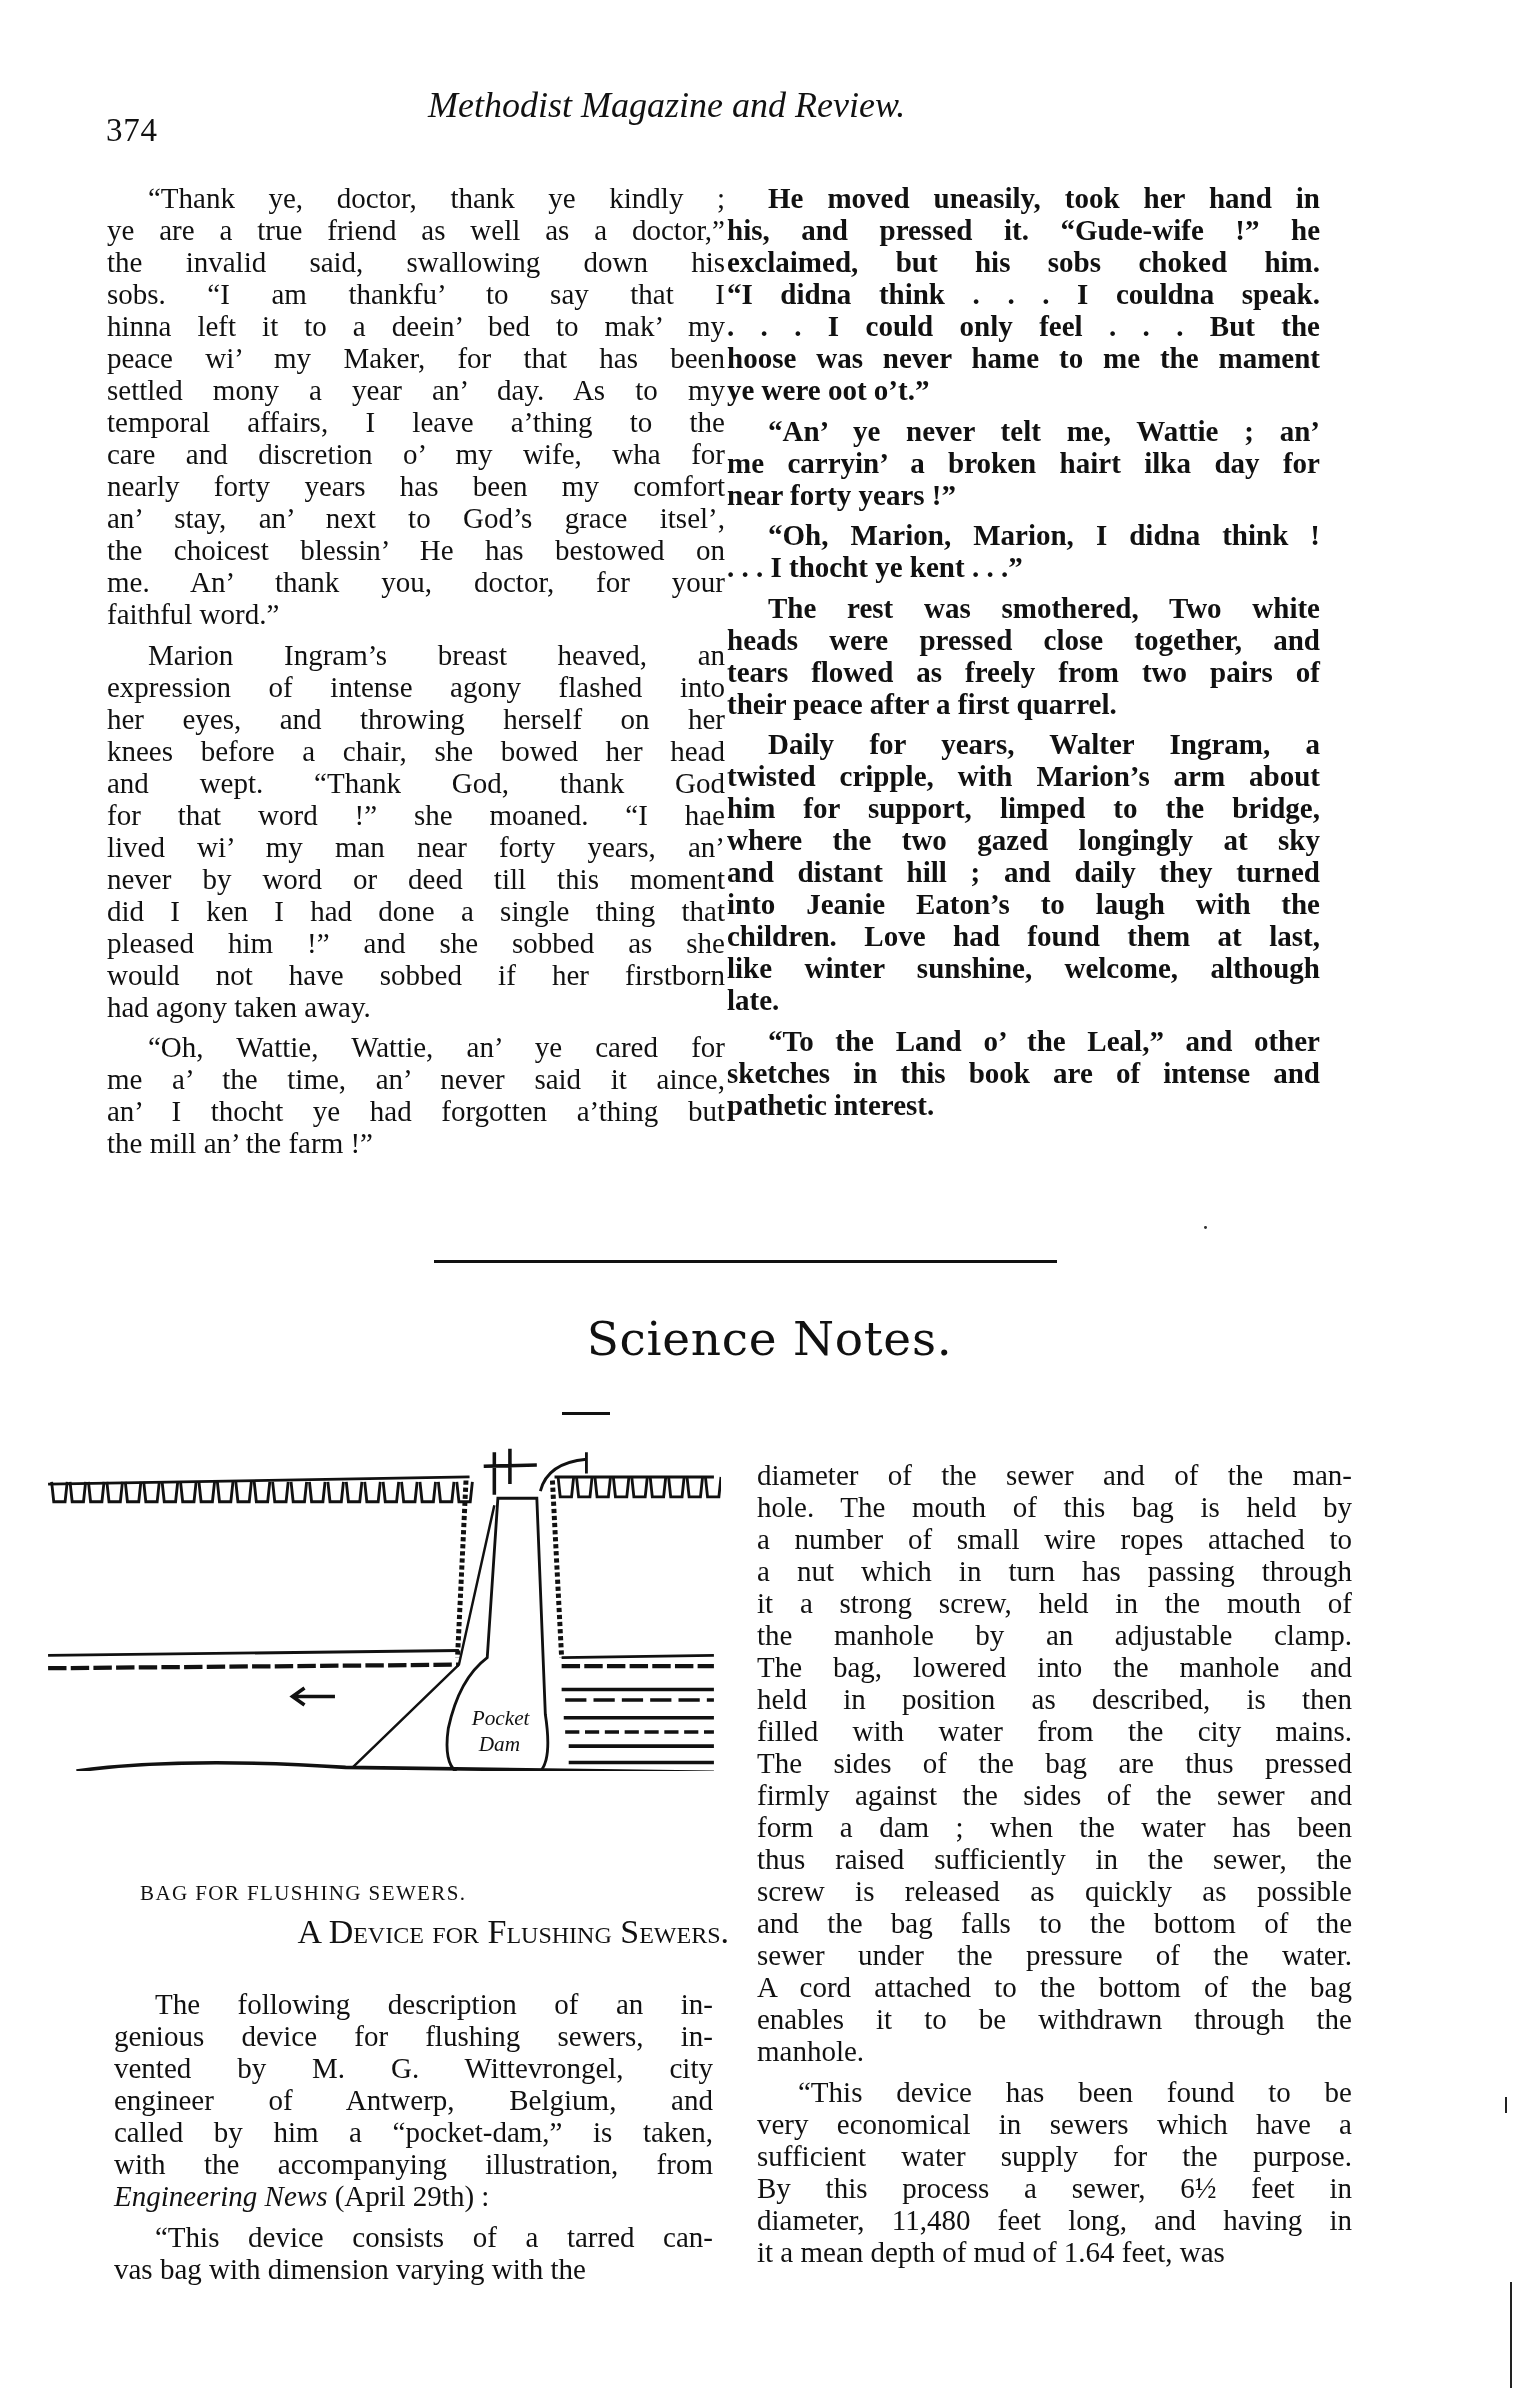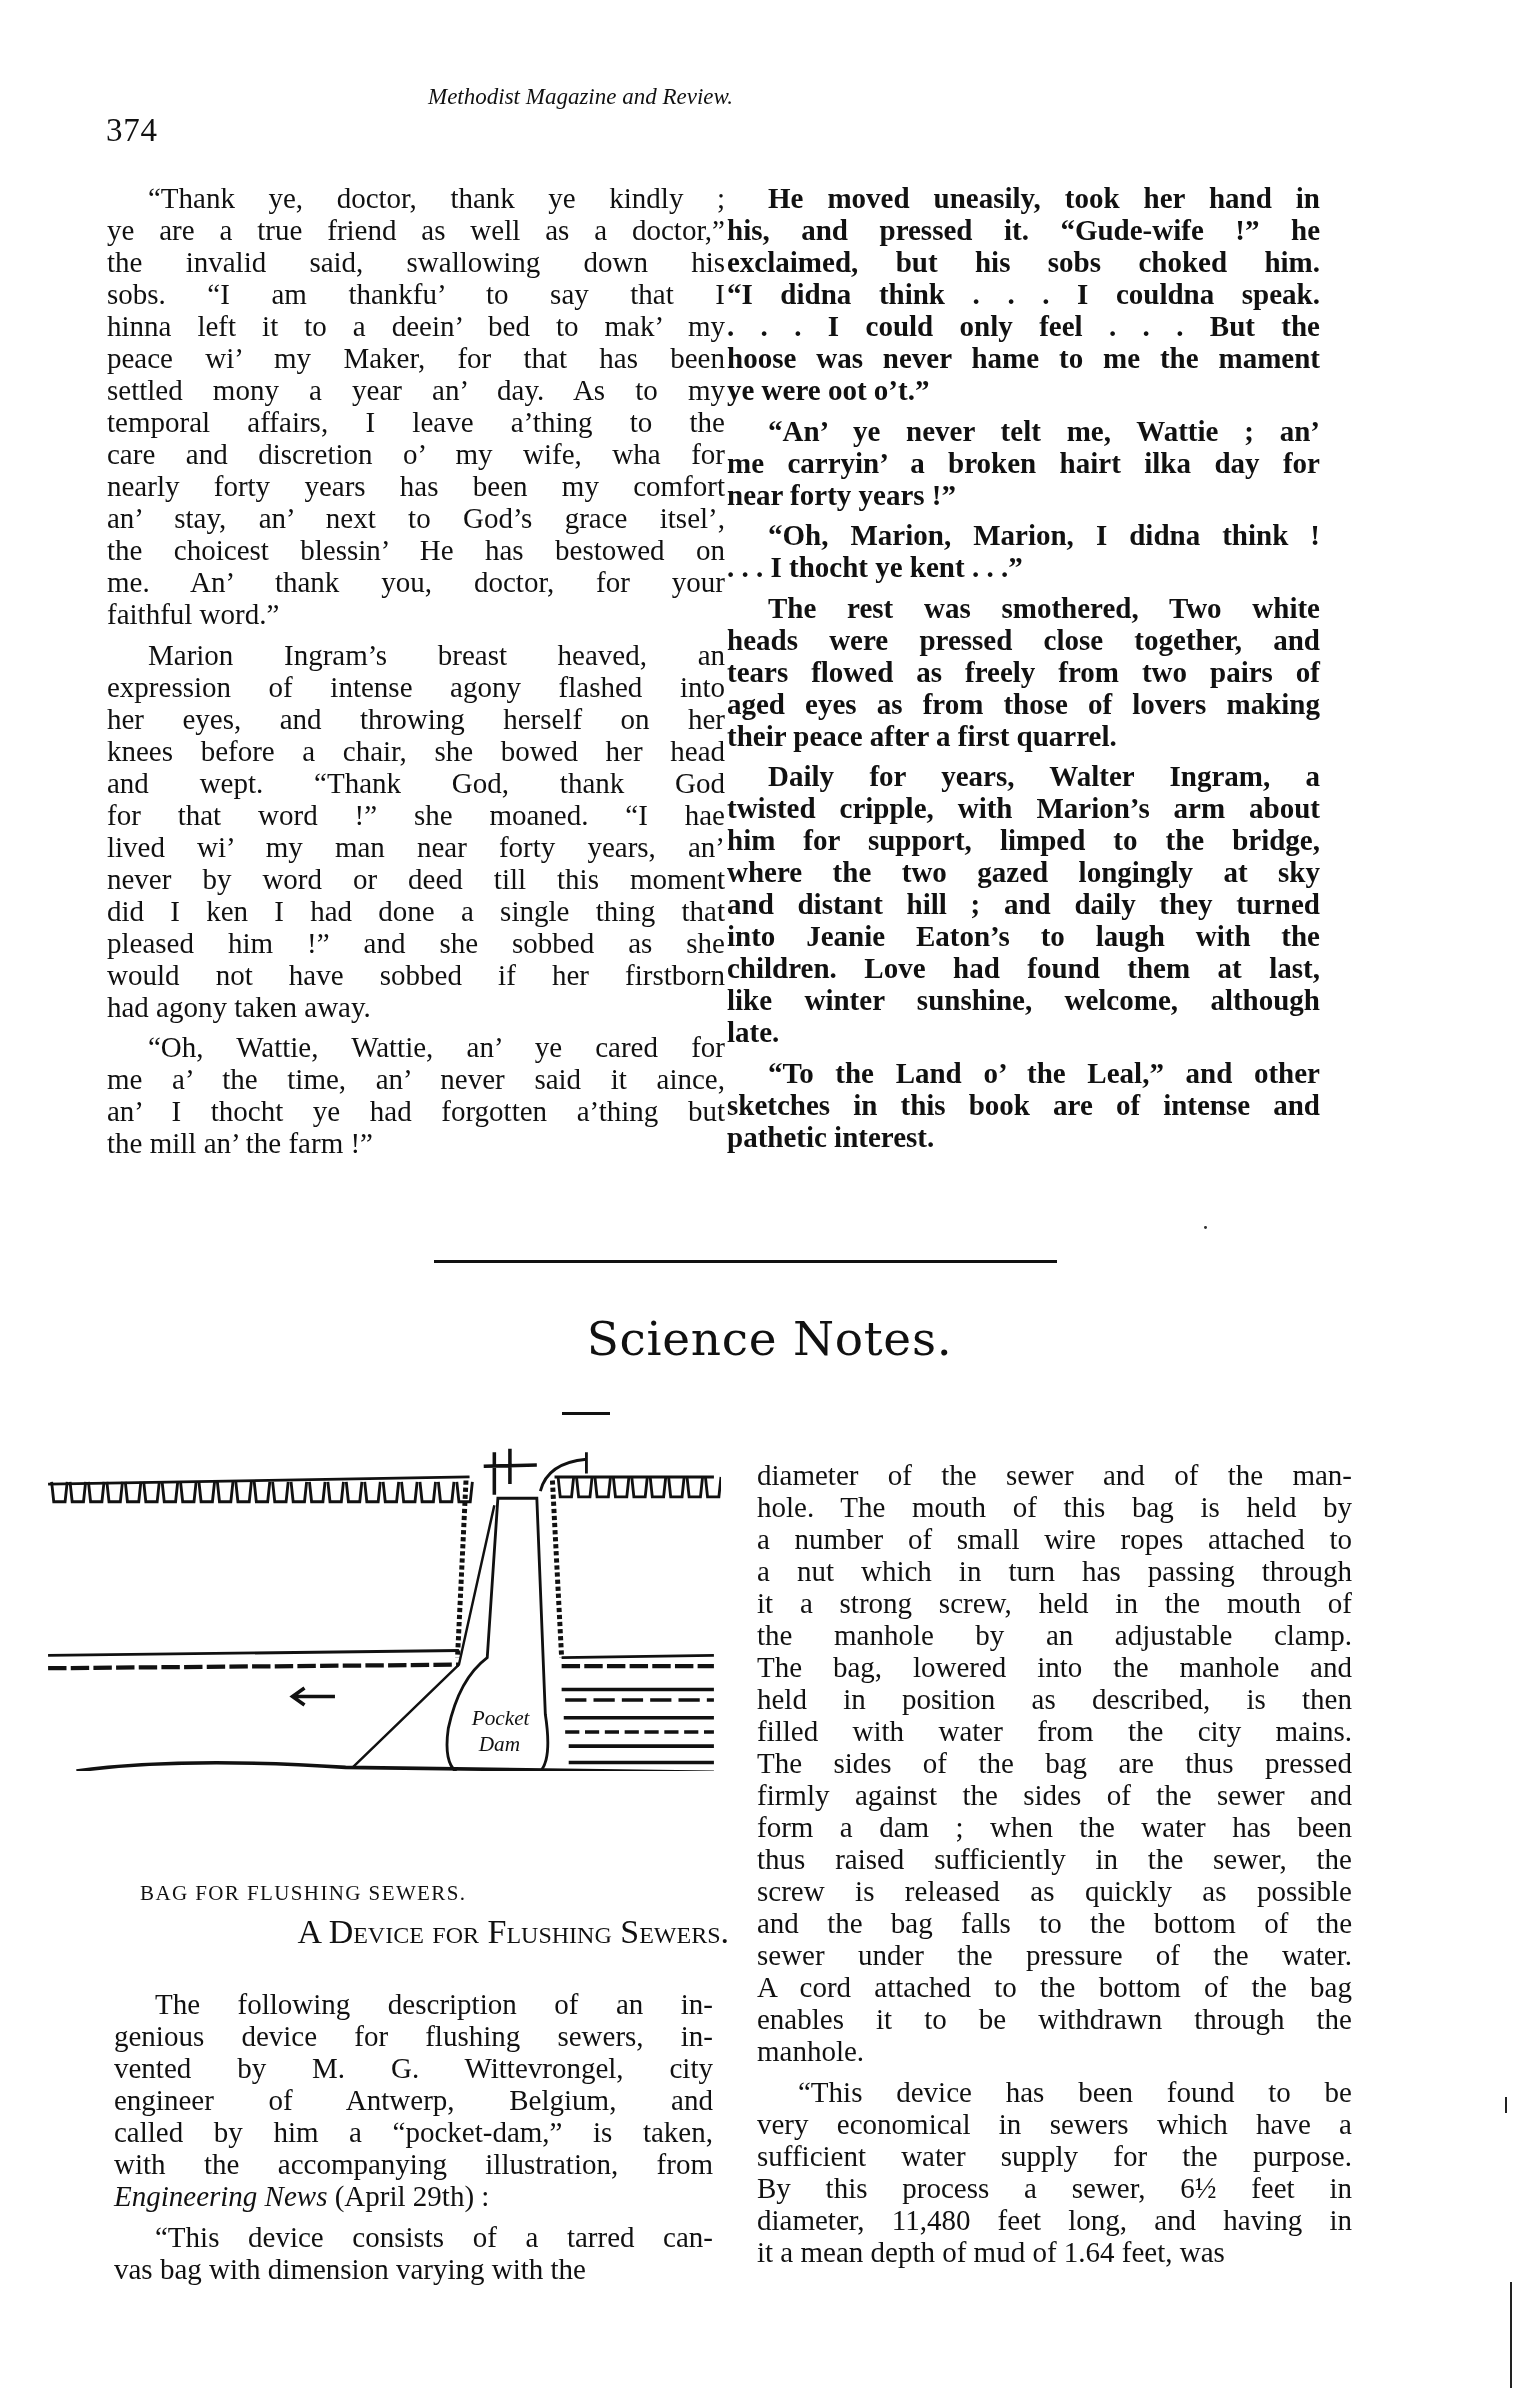--- a/index.html
+++ b/index.html
@@ -3,21 +3,21 @@
 <meta charset="utf-8">
 <style>
   html, body { margin: 0; padding: 0; background: #ffffff; }
   body {
     width: 1539px; height: 2389px; position: relative; overflow: hidden;
     font-family: "Liberation Serif", "DejaVu Serif", serif;
     color: #111111;
   }
   .header { position: absolute; top: 84px; left: 106px; width: 1332px; height: 43px; }
   .page-number { position: absolute; left: 0; top: 0; font-size: 33px; letter-spacing: 0.7px; margin-top: 28px; }
-  .running-title { position: absolute; left: 322px; top: 0; font-size: 23px; font-style: italic; }
+  .running-title { position: absolute; left: 322px; top: 0; font-size: 36px; font-style: italic; }
 
   .col { position: absolute; font-size: 29px; line-height: 32px; text-align: justify; }
   .col p { margin: 8px; }
   .col p.gap { margin-top: 8.5px; }
   .col .line { display: block; text-align: justify; text-align-last: justify; white-space: nowrap; }
   .col .line.last { text-align-last: left; }
 
   .top-left { left: 99px; top: 174px; width: 634px; }
   .top-right { left: 719px; top: 174px; width: 609px; font-weight: bold; }
 
@@ -102,21 +102,20 @@
       <span class="line last">near forty years !”</span>
     </p>
     <p class="gap">
       <span class="line" style="padding-left: 41px;">“Oh, Marion, Marion, I didna think !</span>
       <span class="line last">. . . I thocht ye kent . . .”</span>
     </p>
     <p class="gap">
       <span class="line" style="padding-left: 41px;">The rest was smothered, Two white</span>
       <span class="line">heads were pressed close together, and</span>
       <span class="line">tears flowed as freely from two pairs of</span>
-      <span class="line">aged eyes as from those of lovers making</span>
       <span class="line last">their peace after a first quarrel.</span>
     </p>
     <p class="gap">
       <span class="line" style="padding-left: 41px;">Daily for years, Walter Ingram, a</span>
       <span class="line">twisted cripple, with Marion’s arm about</span>
       <span class="line">him for support, limped to the bridge,</span>
       <span class="line">where the two gazed longingly at sky</span>
       <span class="line">and distant hill ; and daily they turned</span>
       <span class="line">into Jeanie Eaton’s to laugh with the</span>
       <span class="line">children. Love had found them at last,</span>

